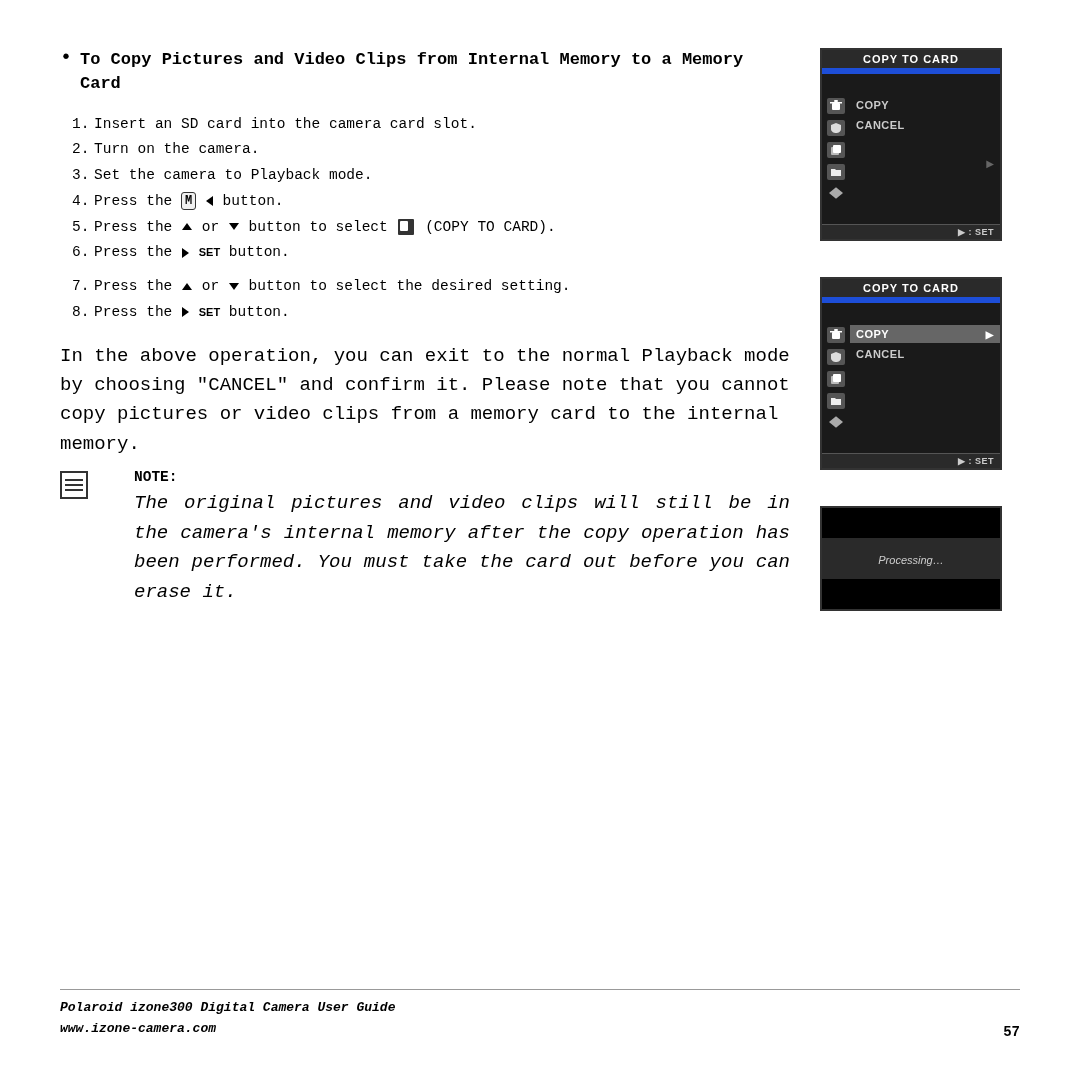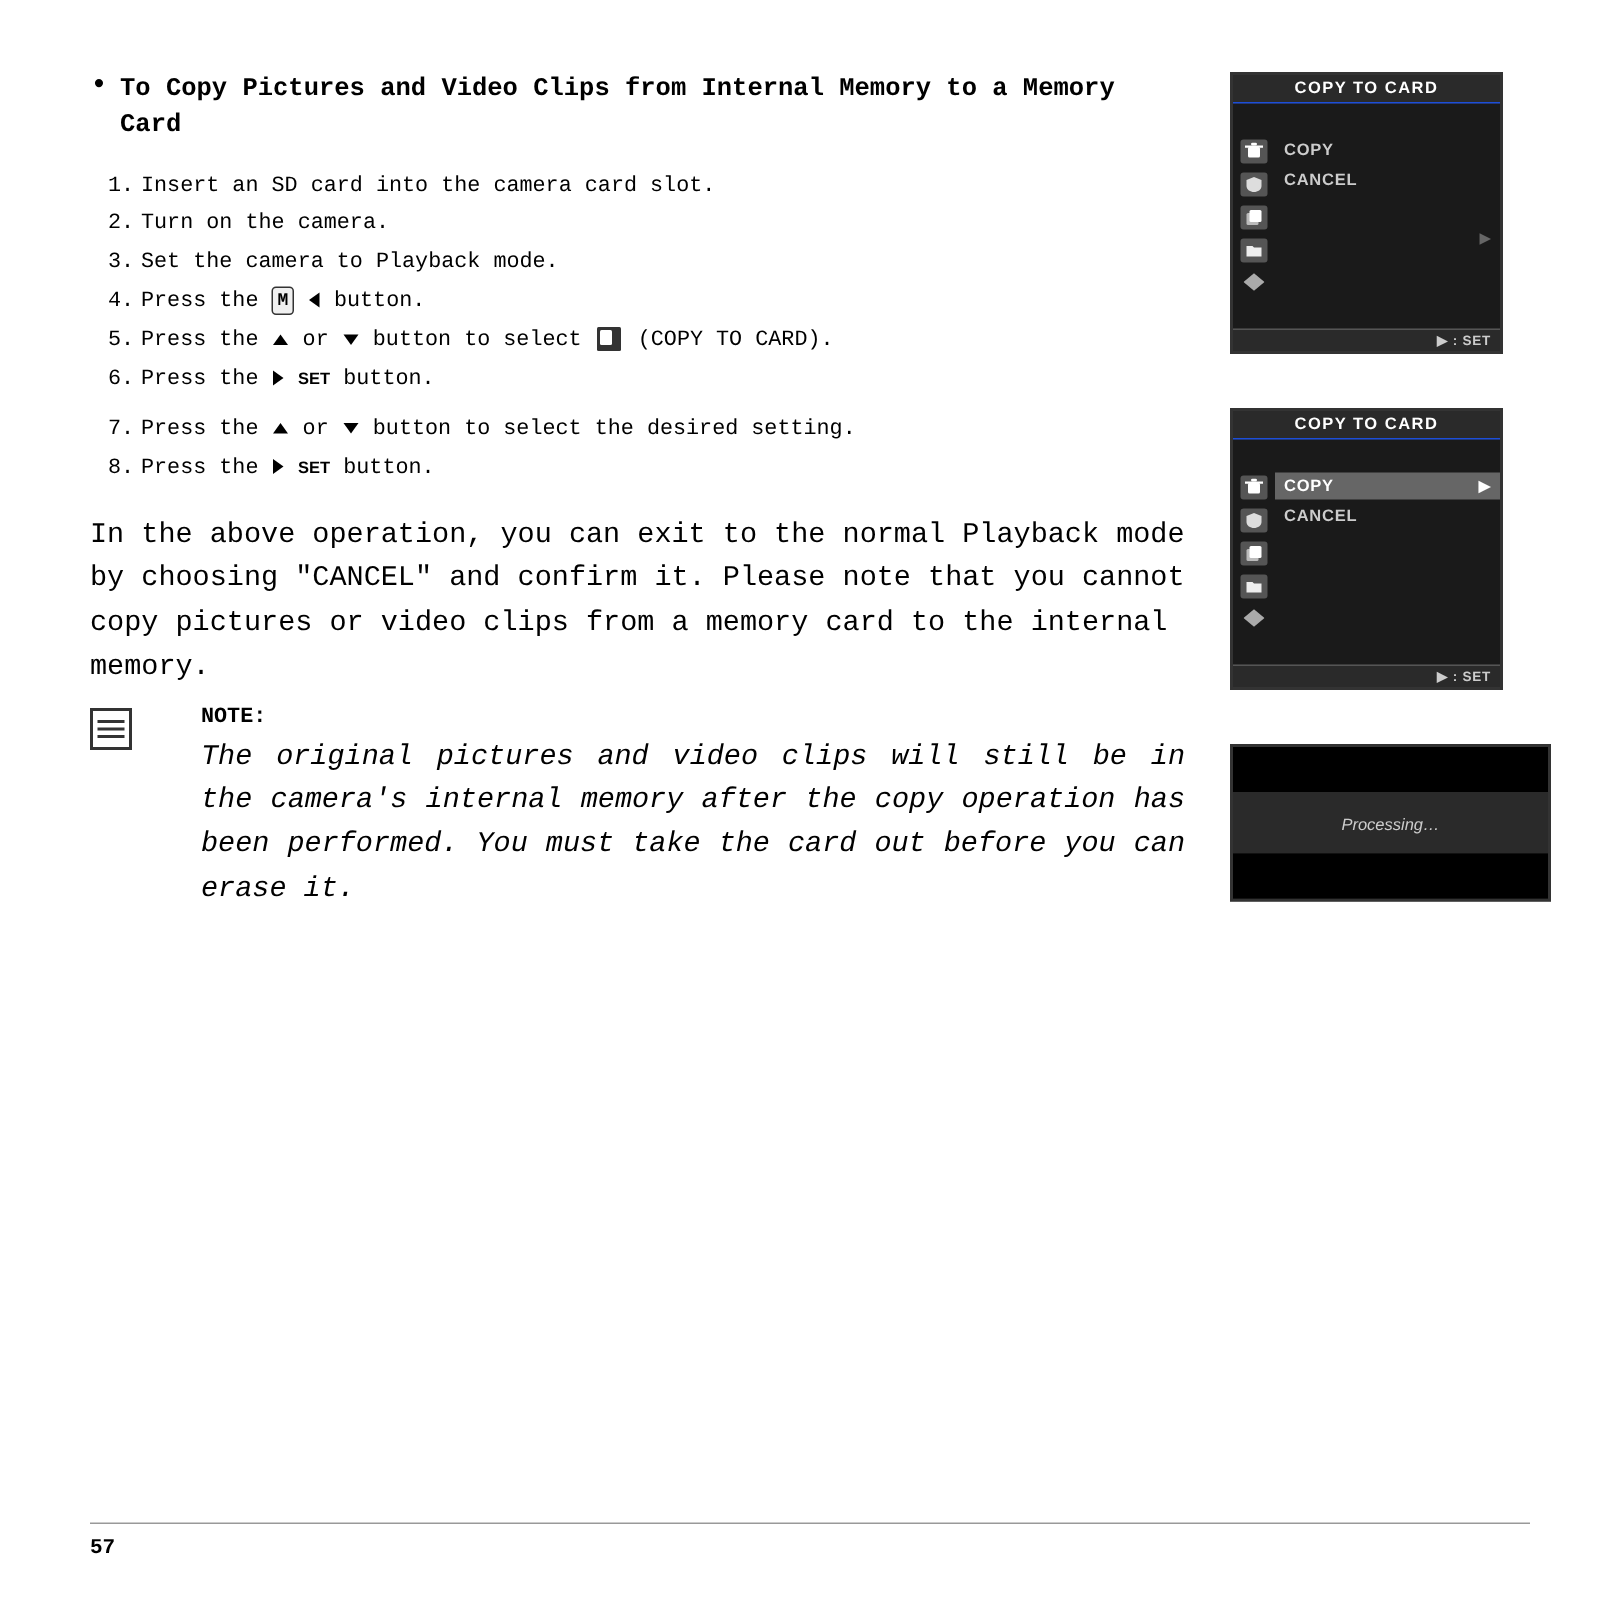--- a/index.html
+++ b/index.html
@@ -100,21 +100,21 @@
       margin-bottom: 4px;
     }
     .screen-title-bar {
       background: #2a2a2a;
       color: #fff;
       font-size: 11px;
       font-weight: bold;
       padding: 3px 8px;
       letter-spacing: 1px;
       text-align: center;
-      border-bottom: 1px solid #1d4ed8;
+      border-bottom: 6px solid #1d4ed8;
     }
     .screen-body {
       display: flex;
       padding: 22px 0;
     }
     .screen-icons-col {
       width: 28px;
       display: flex;
       flex-direction: column;
       align-items: center;
@@ -171,21 +171,21 @@
       gap: 2px;
     }
     .bottom-bar-text {
       color: #ccc;
       font-size: 9px;
       font-weight: bold;
       letter-spacing: 0.5px;
     }
     
     .processing-screen {
-      width: 214px;
+      width: 182px;
       background: #1a1a1a;
       border: 2px solid #333;
       font-family: 'Arial', sans-serif;
     }
     .processing-black-bar {
       height: 30px;
       background: #000;
     }
     .processing-body {
       background: #2a2a2a;
@@ -506,15 +506,19 @@
         <div class="processing-black-bar"></div>
         <div class="processing-body">
           <span class="processing-text">Processing…</span>
         </div>
         <div class="processing-black-bar-bottom"></div>
       </div>
     </div>
   </div>
 
   <div class="footer">
+    <div class="footer-left">
+      <div class="footer-bold">Polaroid izone300 Digital Camera User Guide</div>
+      <div class="footer-url">www.izone-camera.com</div>
+    </div>
     <div class="footer-page">57</div>
   </div>
 </div>
 
 </body></html>

